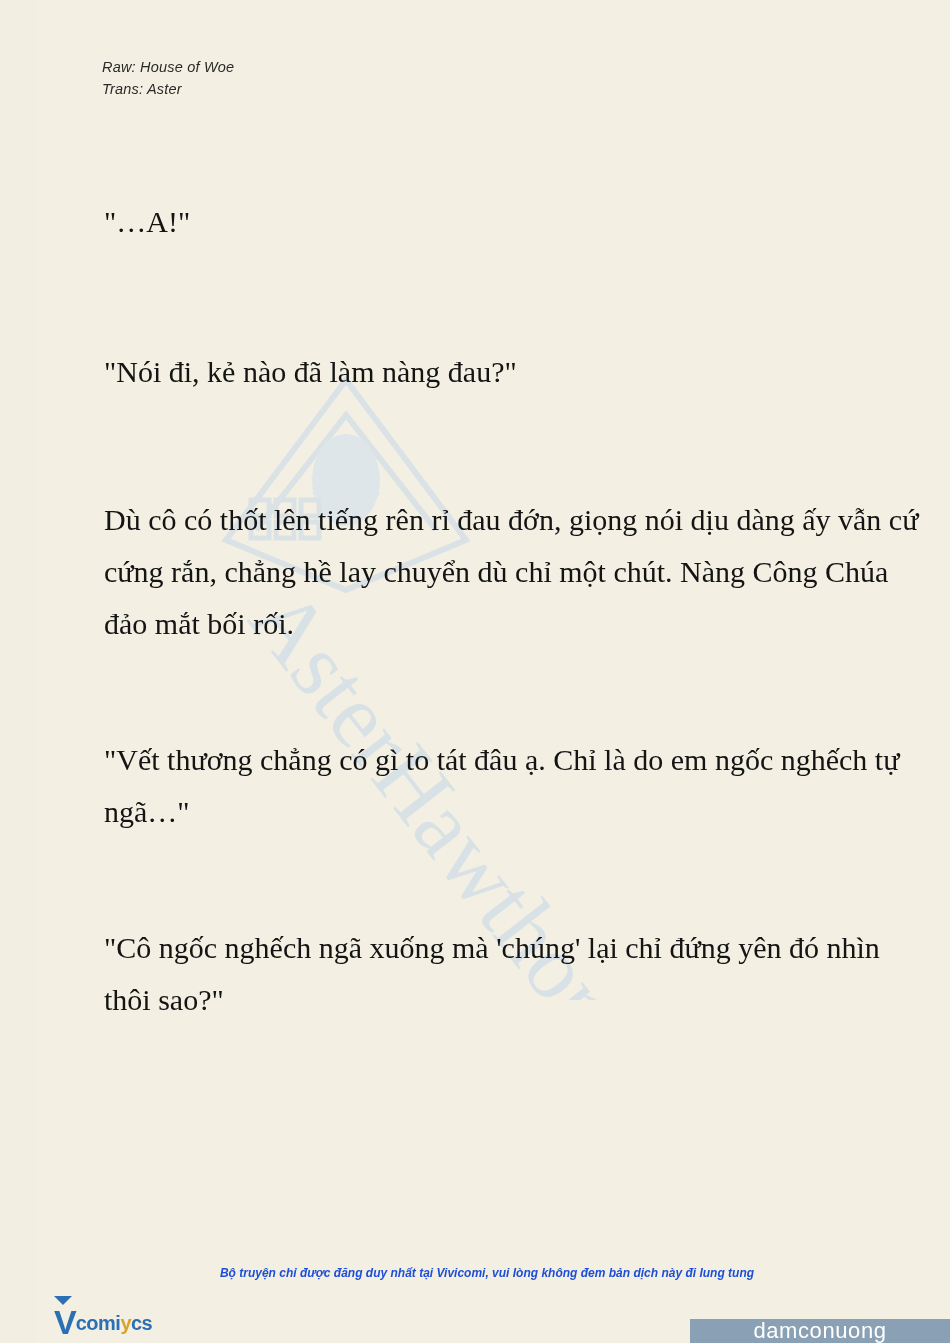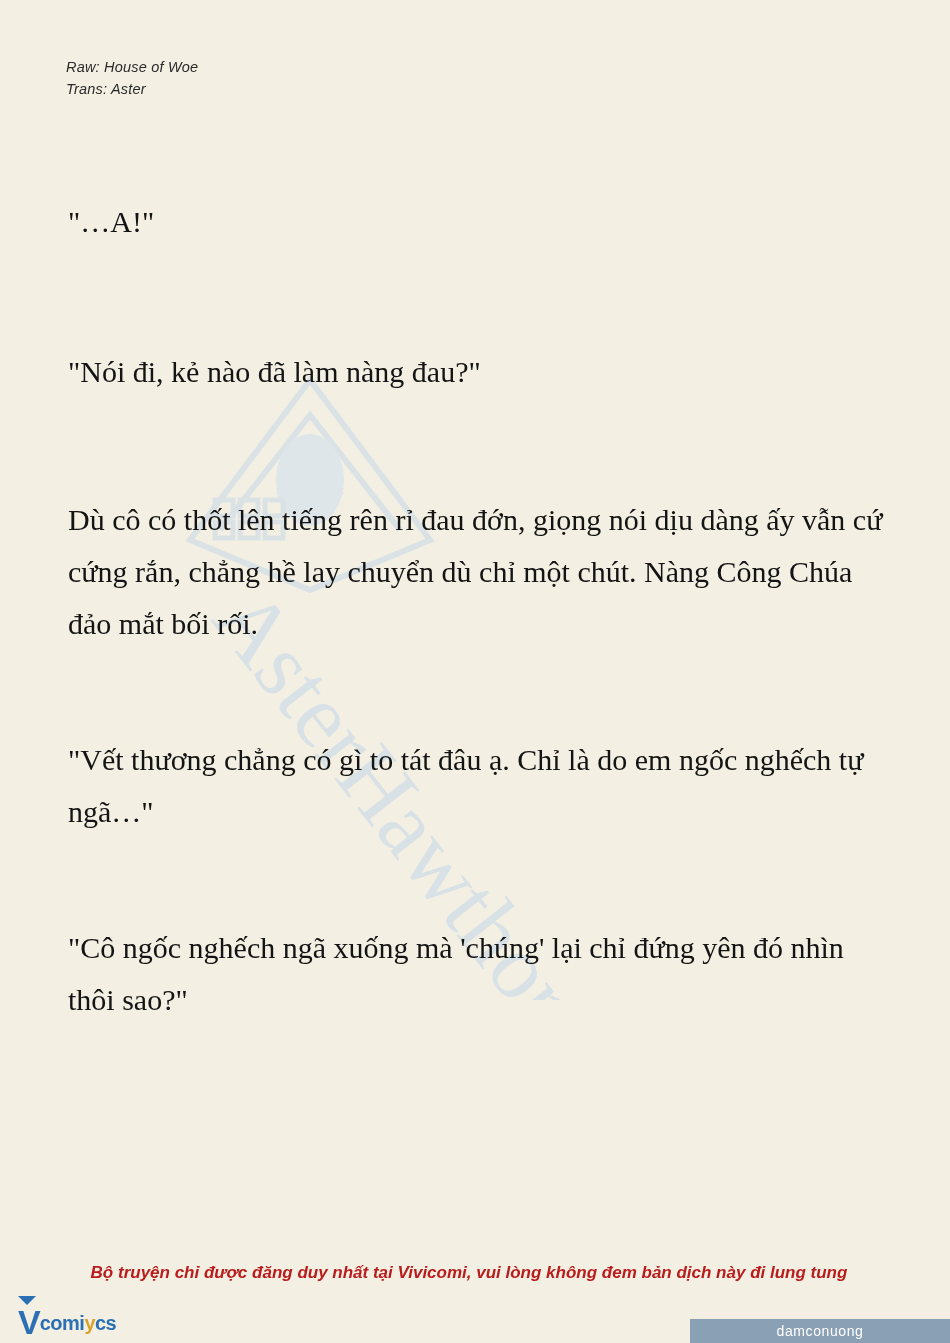--- a/index.html
+++ b/index.html
@@ -13,20 +13,21 @@
     position: relative;
     overflow: hidden;
     font-family: "Liberation Serif", serif;
     color: #1b1b1b;
   }
 
   .page {
     position: absolute;
     inset: 0;
     background: #f3f0e3;
+    margin-left: 36px;
   }
 
   
   .credits {
     position: absolute;
     top: 56px;
     left: 66px;
     font-family: "Liberation Sans", sans-serif;
     font-style: italic;
     font-size: 14.5px;
@@ -75,23 +76,23 @@
   
   .footer-note {
     position: absolute;
     left: 0;
     right: 12px;
     bottom: 58px;
     text-align: center;
     font-family: "Liberation Sans", sans-serif;
     font-weight: bold;
     font-style: italic;
-    font-size: 17px;
+    font-size: 12px;
     line-height: 24px;
-    color: #b91c1c;
+    color: #1d4ed8;
   }
 
   
   .bottom-bar {
     position: absolute;
     left: 0;
     right: 0;
     bottom: 0;
     height: 46px;
     background: #f3f0e3;
@@ -138,21 +139,21 @@
     right: 0;
     bottom: 0;
     height: 20px;
     min-width: 260px;
     background: #8aa0b4;
     display: flex;
     align-items: center;
     justify-content: center;
     color: #ffffff;
     font-family: "Liberation Sans", sans-serif;
-    font-size: 14px;
+    font-size: 22px;
     letter-spacing: 0.6px;
     padding: 12px 18px;
     box-sizing: border-box;
   }
 </style>
 </head>
 <body>
 
 <div class="page">
 

